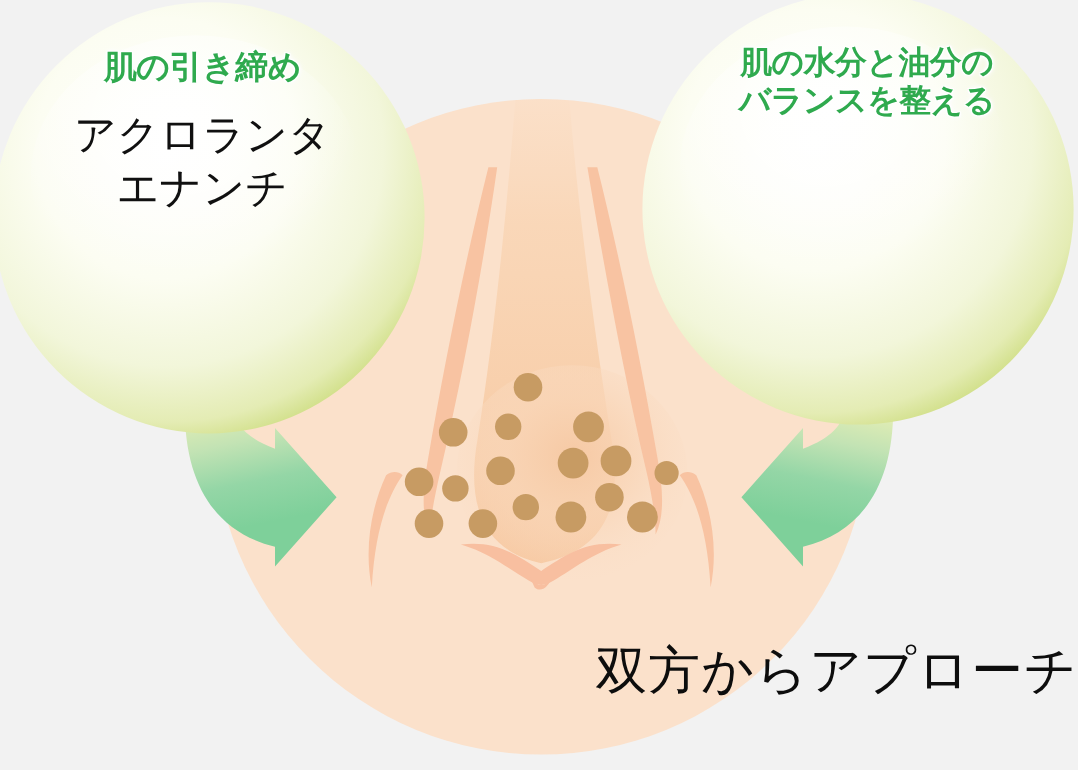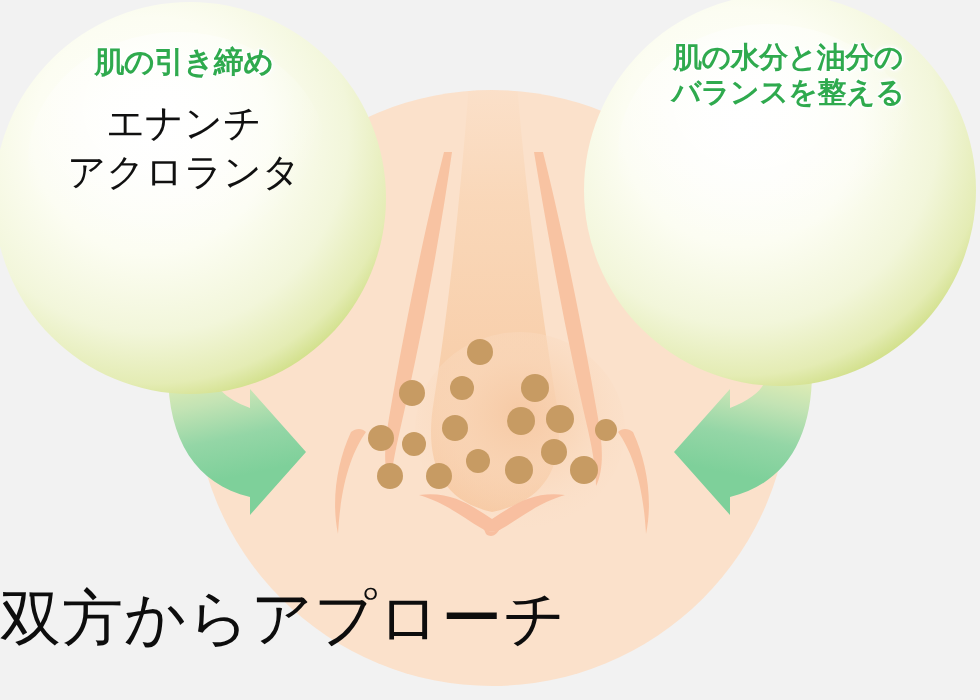--- a/index.html
+++ b/index.html
@@ -43,22 +43,22 @@
   #right-text{left:600px;top:40px;width:376px;text-align:center;}
   #left-text .body-line{font-size:38px;}
   #right-text .head-line{font-size:29px;}
   #right-text .body-line{font-size:39px;}
   #left-text .head-block{margin-bottom:18px;}
   #right-text .head-block{margin-bottom:12px;}
 
   #caption{
     position:absolute;
     left:0;top:578px;width:980px;
-    text-align:left;
-    font-size:61px;
+    text-align:right;
+    font-size:47px;
     letter-spacing:1px;
     color:#0d0d0d;
     font-weight:400;
     pointer-events:none;
   }
 </style>
 </head>
 <body>
 
 <div id="stage">
@@ -189,22 +189,22 @@
       <circle cx="780" cy="190" r="196" fill="url(#bubbleGR)"></circle>
       <ellipse cx="768" cy="152" rx="150" ry="128" fill="url(#bubbleSheen)"></ellipse>
     </g>
   </svg>
 
   <div class="bubble-text" id="left-text">
     <div class="head-block">
       <div class="head-line">肌の引き締め</div>
     </div>
     <div>
+      <div class="body-line">アクロランタ</div>
       <div class="body-line">エナンチ</div>
-      <div class="body-line">アクロランタ</div>
     </div>
   </div>
 
   <div class="bubble-text" id="right-text">
     <div class="head-block">
       <div class="head-line">肌の水分と油分の</div>
       <div class="head-line">バランスを整える</div>
     </div>
   </div>
 

